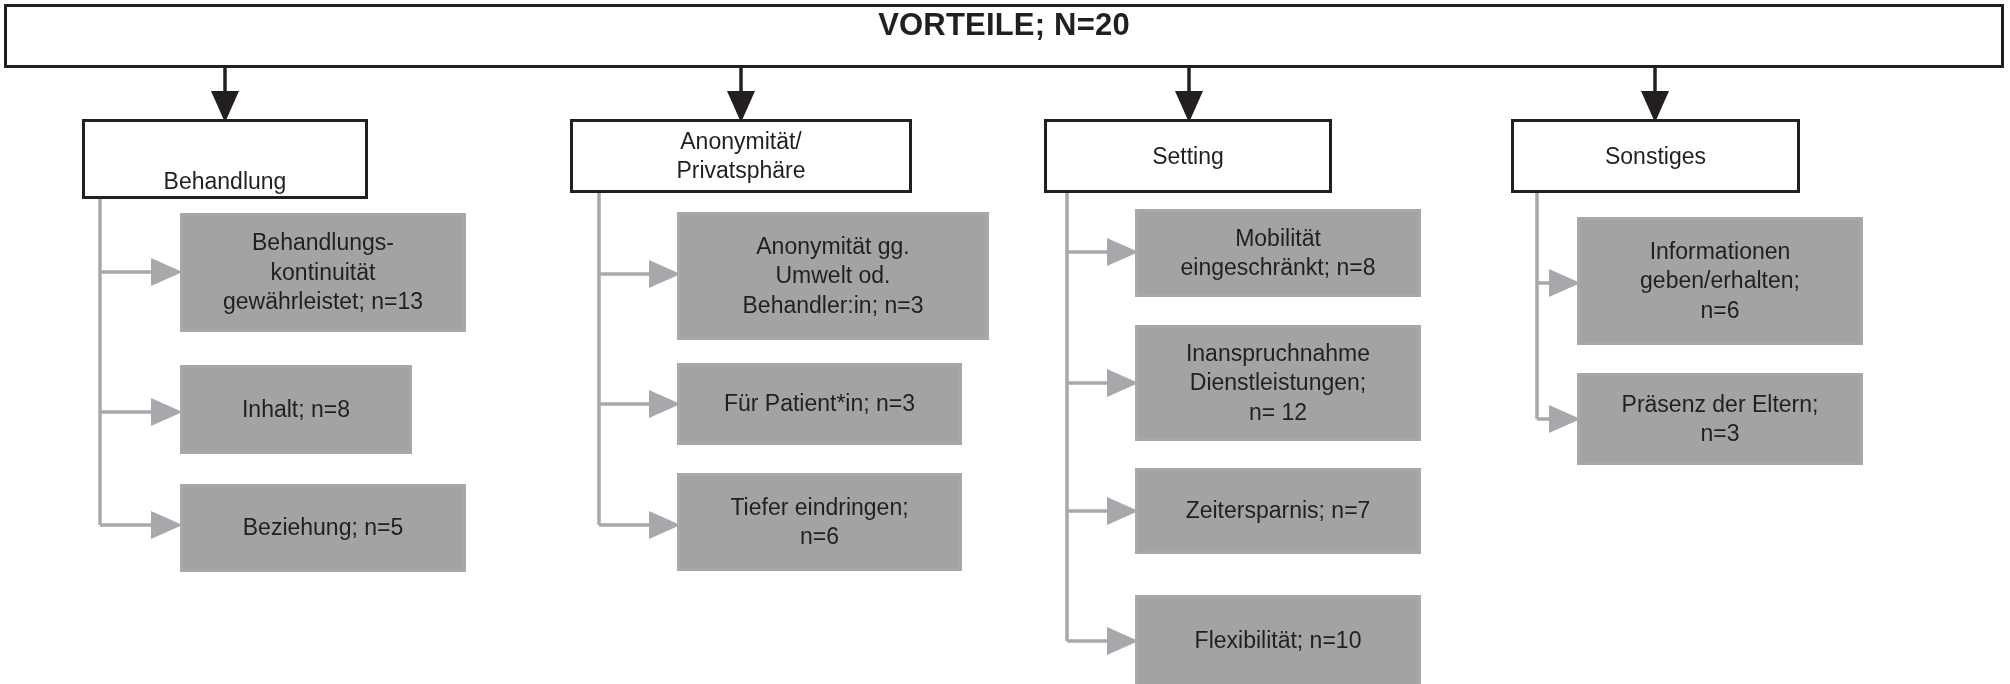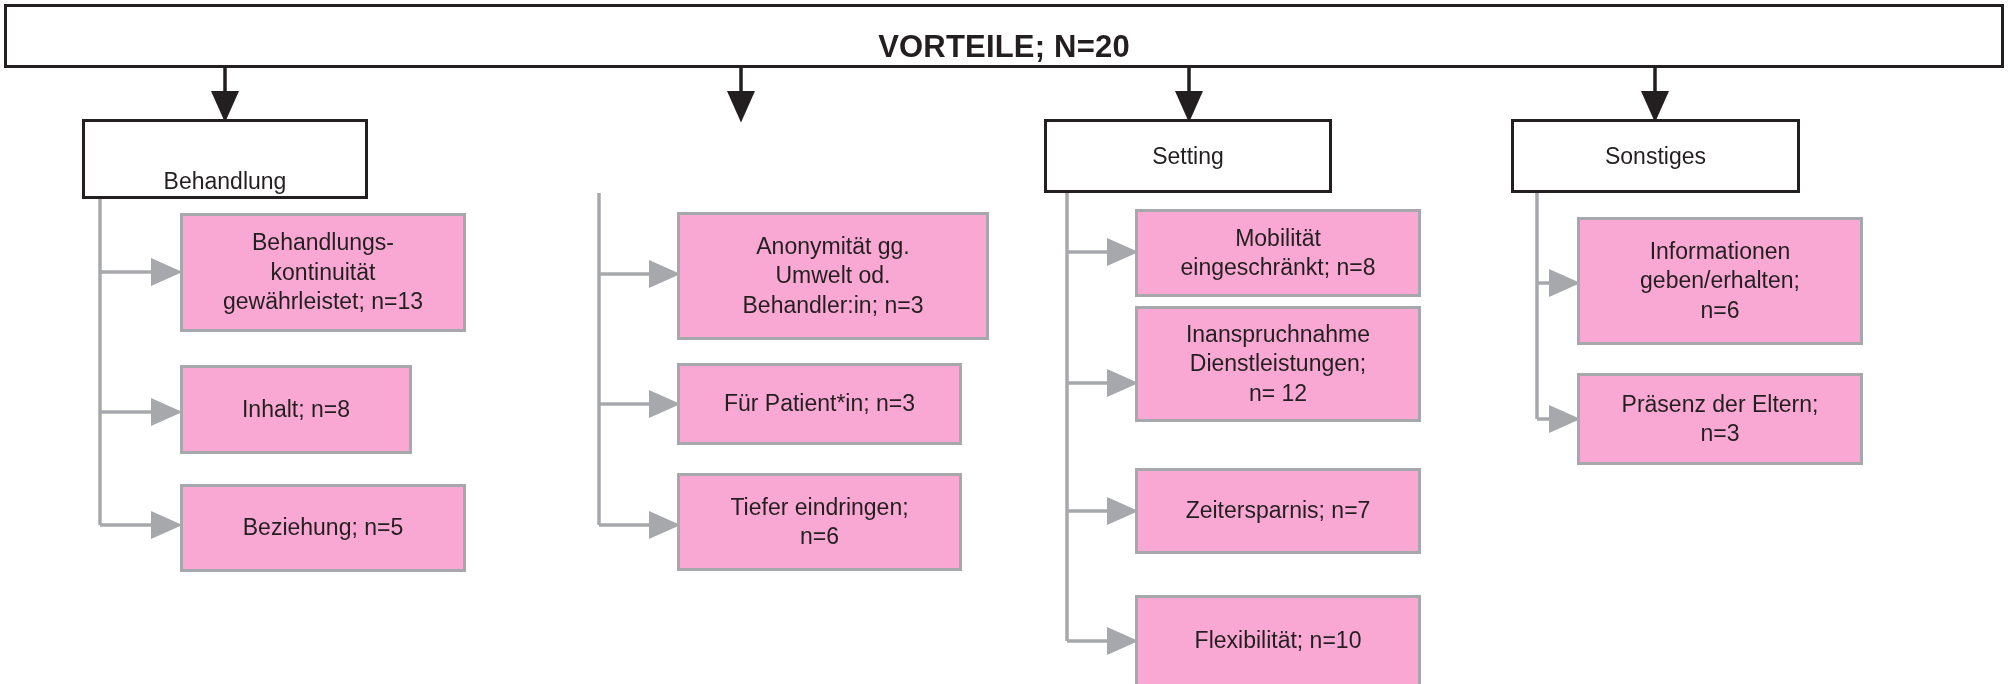--- a/index.html
+++ b/index.html
@@ -22,21 +22,21 @@
   
   .title-box {
     position: absolute;
     left: 4px;
     top: 4px;
     width: 2000px;
     height: 64px;
     border: 3px solid #231f20;
     box-sizing: border-box;
     display: flex;
-    align-items: flex-end;
+    align-items: flex-start;
     justify-content: center;
   }
   .title-text {
     font-size: 31px;
     font-weight: bold;
     letter-spacing: 0.2px;
     color: #231f20;
     text-align: center;
   }
 
@@ -59,21 +59,21 @@
   }
 
   
   .leaf-box {
     position: absolute;
     border: 3px solid #a6a8ab;
     box-sizing: border-box;
     display: flex;
     align-items: center;
     justify-content: center;
-    background: #f9a8d4;
+    background: #a3a3a3;
   }
   .leaf-text {
     font-size: 23px;
     line-height: 1.28;
     text-align: center;
     color: #231f20;
     white-space: pre-line;
     padding: 0 6px;
   }
 
@@ -156,41 +156,45 @@
 kontinuität
 gewährleistet; n=13</div>
   </div>
   <div class="leaf-box" style="left:180px; top:365px; width:232px; height:89px;">
     <div class="leaf-text">Inhalt; n=8</div>
   </div>
   <div class="leaf-box" style="left:180px; top:484px; width:286px; height:88px;">
     <div class="leaf-text">Beziehung; n=5</div>
   </div>
 
+  <div class="cat-box" style="left:570px; top:119px; width:342px; height:74px;">
+    <div class="cat-text">Anonymität/
+Privatsphäre</div>
+  </div>
   <div class="leaf-box" style="left:677px; top:212px; width:312px; height:128px;">
     <div class="leaf-text">Anonymität gg.
 Umwelt od.
 Behandler:in; n=3</div>
   </div>
   <div class="leaf-box" style="left:677px; top:363px; width:285px; height:82px;">
     <div class="leaf-text">Für Patient*in; n=3</div>
   </div>
   <div class="leaf-box" style="left:677px; top:473px; width:285px; height:98px;">
     <div class="leaf-text">Tiefer eindringen;
 n=6</div>
   </div>
 
   <div class="cat-box" style="left:1044px; top:119px; width:288px; height:74px;">
     <div class="cat-text">Setting</div>
   </div>
   <div class="leaf-box" style="left:1135px; top:209px; width:286px; height:88px;">
     <div class="leaf-text">Mobilität
 eingeschränkt; n=8</div>
   </div>
-  <div class="leaf-box" style="left:1135px; top:306px; width:286px; height:116px;">
+  <div class="leaf-box" style="left:1135px; top:325px; width:286px; height:116px;">
     <div class="leaf-text">Inanspruchnahme
 Dienstleistungen;
 n= 12</div>
   </div>
   <div class="leaf-box" style="left:1135px; top:468px; width:286px; height:86px;">
     <div class="leaf-text">Zeitersparnis; n=7</div>
   </div>
   <div class="leaf-box" style="left:1135px; top:595px; width:286px; height:92px;">
     <div class="leaf-text">Flexibilität; n=10</div>
   </div>

